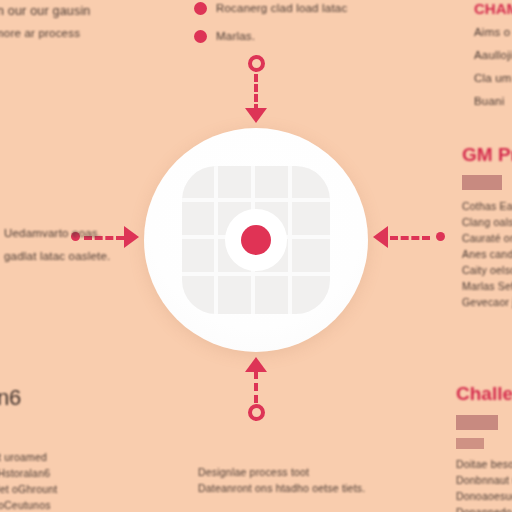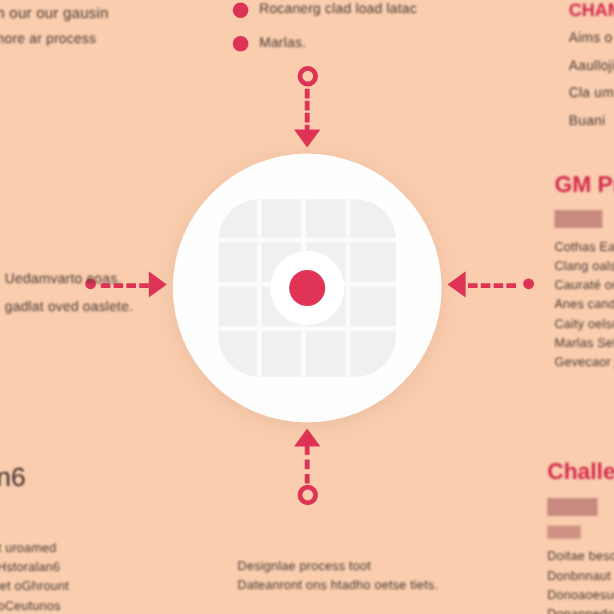--- a/index.html
+++ b/index.html
@@ -236,21 +236,21 @@
   <div class="block" style="left:474px; top:0px;">
     <span class="line blur-head heading-red" style="font-size:15px;">CHAM</span>
     <span class="line blur-txt t12" style="margin-top:7px;">Aims o</span>
     <span class="line blur-txt t12" style="margin-top:6px;">Aaulloji</span>
     <span class="line blur-txt t12" style="margin-top:6px;">Cla um</span>
     <span class="line blur-txt t12" style="margin-top:6px;">Buani</span>
   </div>
 
   <div class="block" style="left:4px; top:192px;margin-top:33px;">
     <span class="line blur-txt t12">Uedamvarto eoas.</span>
-    <span class="line blur-txt t12" style="margin-top:6px;">gadlat oved oaslete.</span>
+    <span class="line blur-txt t12" style="margin-top:6px;">gadlat latac oaslete.</span>
   </div>
 
   <div class="block" style="left:462px; top:144px; width:70px;">
     <span class="line blur-head heading-red">GM Pn</span>
     <div class="swatch" style="width:40px; margin-top:9px;"></div>
     <span class="line blur-txt t11">Cothas Ear</span>
     <span class="line blur-txt t11">Clang oals</span>
     <span class="line blur-txt t11">Cauraté om</span>
     <span class="line blur-txt t11">Anes cand</span>
     <span class="line blur-txt t11">Caity oelso</span>

